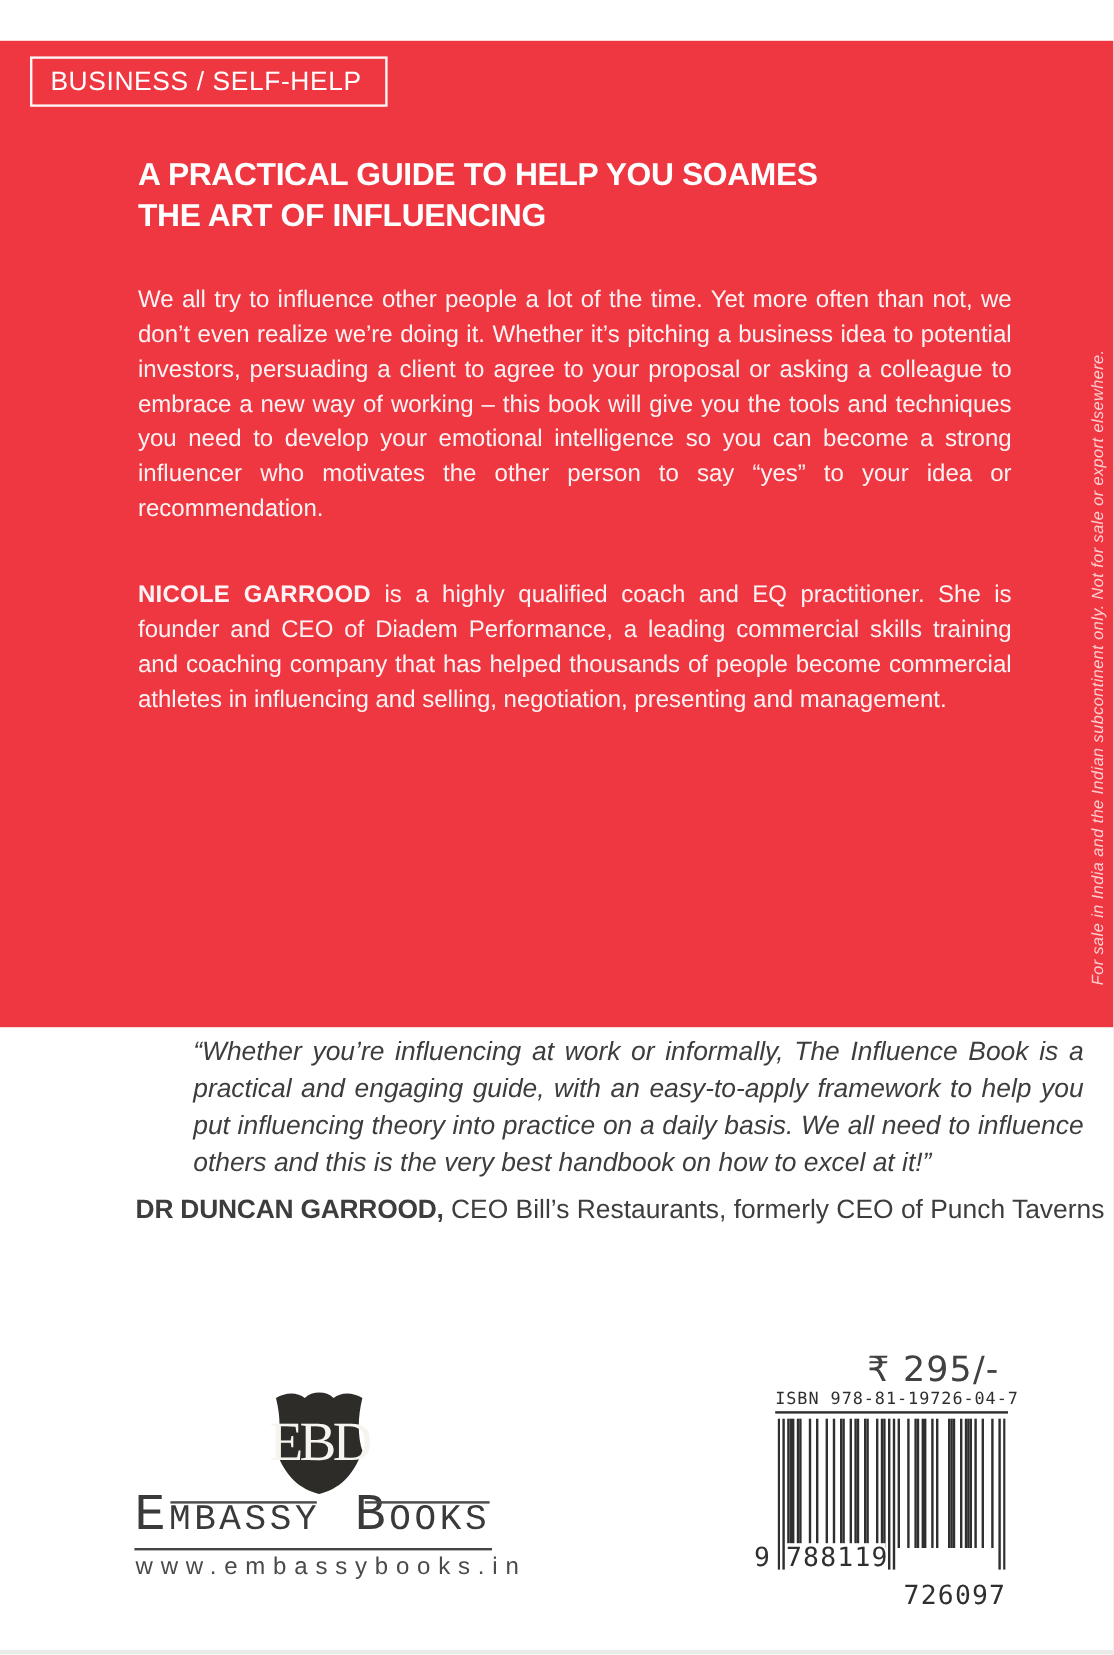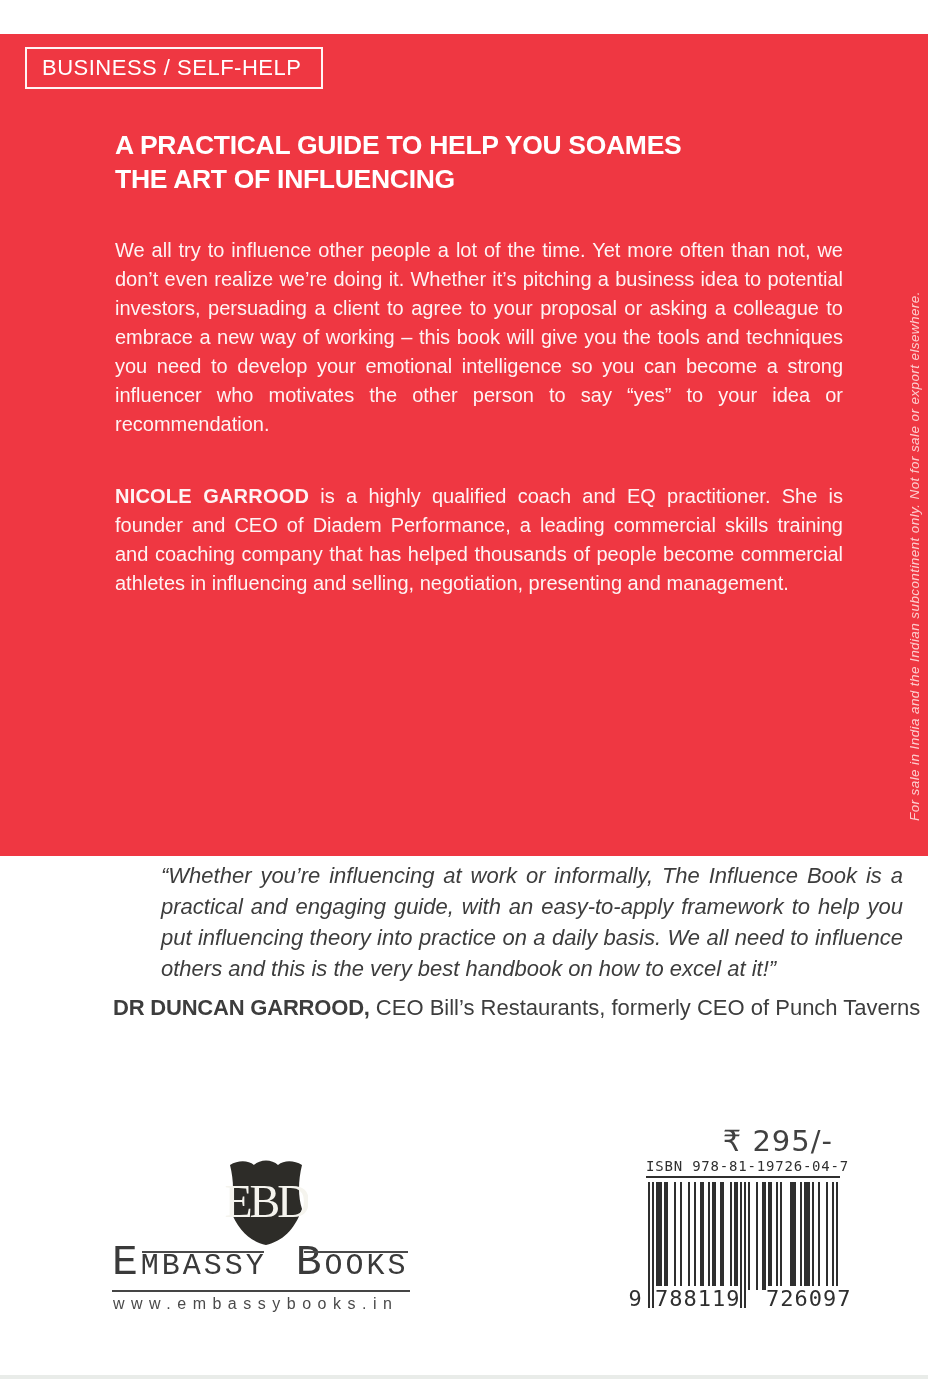--- a/index.html
+++ b/index.html
@@ -74,21 +74,21 @@
     font-variant:small-caps;
     font-size:43px;letter-spacing:3px;
     color:#3a3a3a;white-space:nowrap;
   }
   .logo-rule{position:absolute;height:2px;background:#4a4a4a;}
   .logo-rule.r1{left:142px;top:1251px;width:122px;}
   .logo-rule.r2{left:304px;top:1251px;width:104px;}
   .pub-divider{position:absolute;left:112px;top:1290px;width:298px;height:2px;background:#454545;}
   .pub-site{
     position:absolute;left:113px;top:1295px;width:305px;
-    font-size:16px;letter-spacing:6.5px;color:#4a4a4a;
+    font-size:20px;letter-spacing:6.5px;color:#4a4a4a;
     white-space:nowrap;
   }
   
   .price{
     position:absolute;right:95px;top:1124px;
     font-family:"DejaVu Sans",sans-serif;
     font-size:29px;color:#414141;letter-spacing:1px;
   }
   .isbn-line{
     position:absolute;left:646px;top:1158px;width:194px;
@@ -102,21 +102,21 @@
   .barcode{position:absolute;left:648px;top:1182px;width:190px;height:130px;}
   .barcode svg{position:absolute;left:0;top:0;fill:var(--barcode-ink,#2f2f2f);}
   .barcode-digits span{
     position:absolute;top:104px;
     font-family:"DejaVu Sans Mono",monospace;
     font-size:22px;color:var(--barcode-ink,#2f2f2f);
     background:#fff;text-align:center;line-height:26px;
   }
   .bd-lead{left:-22px;width:18px;}
   .bd-left{left:7px;width:83px;letter-spacing:1px;}
-  .bd-right{left:118px;width:83px;letter-spacing:1px;}
+  .bd-right{left:105px;width:83px;letter-spacing:1px;margin-top:32px;}
   .bottom-edge{position:absolute;left:0;bottom:0;width:928px;height:4px;background:#e9ece9;}
 </style>
 </head>
 <body>
 
 <div class="page">
 
   <div class="red-panel">
 
     <div class="category-badge">

